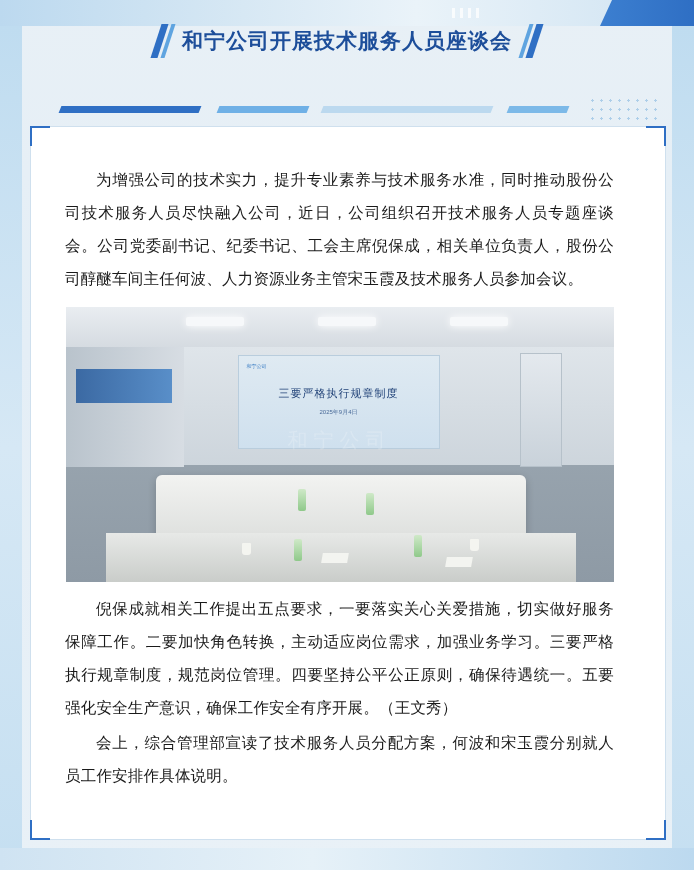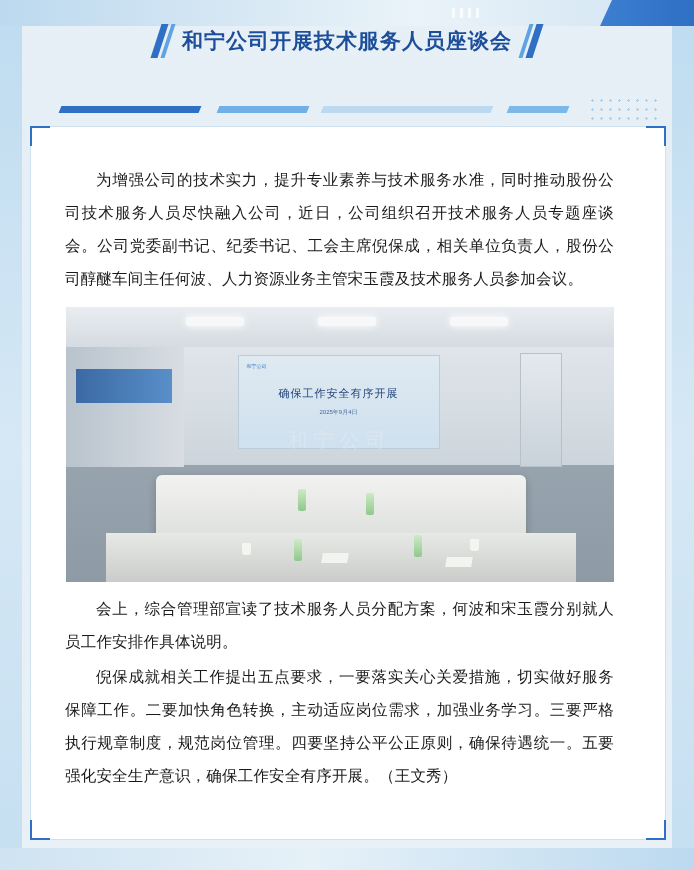--- a/index.html
+++ b/index.html
@@ -337,21 +337,21 @@
         <div class="ph-light" style="left:252px"></div>
         <div class="ph-light" style="left:384px"></div>
 
         <div class="ph-backwall"></div>
         <div class="ph-sidewall-l"></div>
         <div class="ph-banner"></div>
         <div class="ph-door"></div>
 
         <div class="ph-screen">
           <div class="scr-logo">和宁公司</div>
-          <div class="scr-title">确保工作安全有序开展</div>
+          <div class="scr-title">三要严格执行规章制度</div>
           <div class="scr-date">2025年9月4日</div>
         </div>
 
         <div class="ph-table"></div>
         <div class="ph-table2"></div>
 
         <div class="person" style="left:6px;  top:176px; width:52px; height:92px;"></div>
         <div class="person" style="left:48px; top:168px; width:48px; height:96px;"></div>
         <div class="person" style="left:92px; top:160px; width:44px; height:92px;"></div>
         <div class="person" style="left:132px;top:152px; width:40px; height:86px;"></div>
@@ -370,19 +370,19 @@
         <div class="ph-bottle" style="left:228px; top:232px;"></div>
         <div class="ph-bottle" style="left:348px; top:228px;"></div>
         <div class="ph-cup" style="left:176px; top:236px;"></div>
         <div class="ph-cup" style="left:404px; top:232px;"></div>
         <div class="ph-paper" style="left:256px; top:246px;"></div>
         <div class="ph-paper" style="left:380px; top:250px;"></div>
 
         <div class="ph-wm">和宁公司</div>
       </div>
 
+      <p class="para">倪保成就相关工作提出五点要求，一要落实关心关爱措施，切实做好服务保障工作。二要加快角色转换，主动适应岗位需求，加强业务学习。三要严格执行规章制度，规范岗位管理。四要坚持公平公正原则，确保待遇统一。五要强化安全生产意识，确保工作安全有序开展。（王文秀）</p>
       <p class="para">会上，综合管理部宣读了技术服务人员分配方案，何波和宋玉霞分别就人员工作安排作具体说明。</p>
-      <p class="para">倪保成就相关工作提出五点要求，一要落实关心关爱措施，切实做好服务保障工作。二要加快角色转换，主动适应岗位需求，加强业务学习。三要严格执行规章制度，规范岗位管理。四要坚持公平公正原则，确保待遇统一。五要强化安全生产意识，确保工作安全有序开展。（王文秀）</p>
 
     </div>
   </div>
 
 </div>
 
 </body></html>

